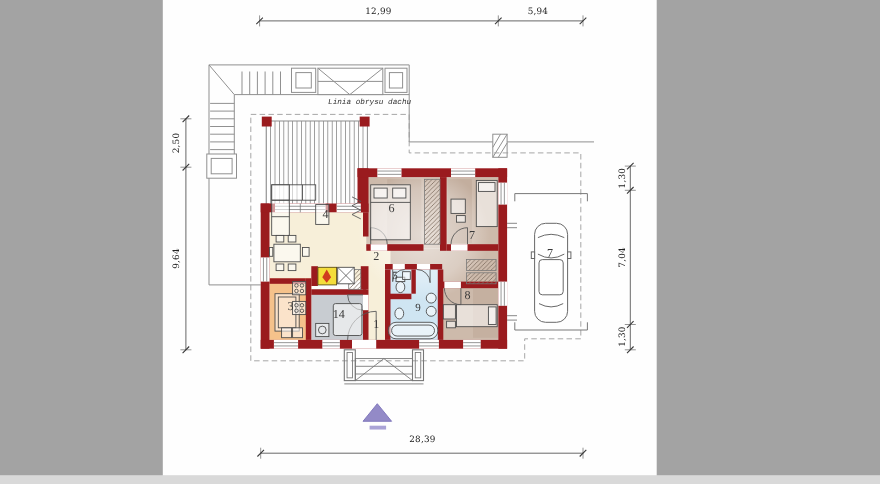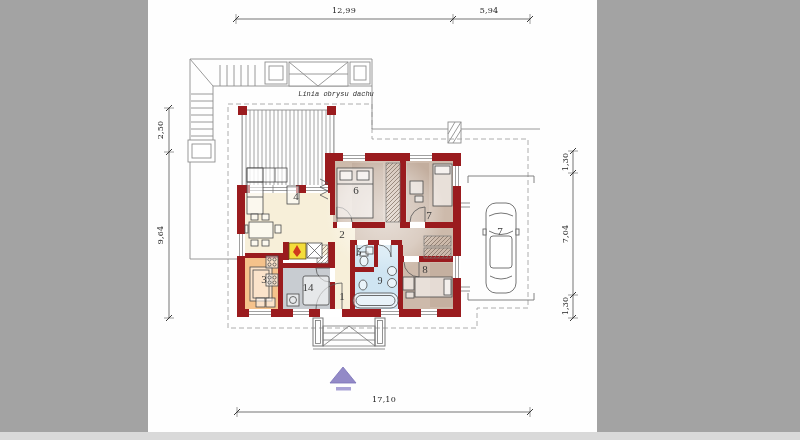--- a/index.html
+++ b/index.html
@@ -309,21 +309,21 @@
     </g>
   </svg>
 
   <span class="dim" style="left:344px;top:11px">12,99</span>
   <span class="dim" style="left:489px;top:11px">5,94</span>
   <span class="dimv" style="left:161px;top:130px">2,50</span>
   <span class="dimv" style="left:161px;top:235px">9,64</span>
   <span class="dimv" style="left:566px;top:162px">1,30</span>
   <span class="dimv" style="left:566px;top:234px">7,04</span>
   <span class="dimv" style="left:566px;top:306px">1,30</span>
-  <span class="dim" style="left:384px;top:400px">17,10</span>
+  <span class="dim" style="left:384px;top:400px">28,39</span>
   <span class="rooflbl" style="left:336px;top:94px">Linia obrysu dachu</span>
 
   <span class="lbl" style="left:342px;top:296px">1</span>
   <span class="lbl" style="left:342px;top:234px">2</span>
   <span class="lbl" style="left:264px;top:279px">3</span>
   <span class="lbl" style="left:296px;top:196px">4</span>
   <span class="lbl" style="left:359px;top:252px;font-size:10px">5</span>
   <span class="lbl" style="left:356px;top:190px">6</span>
   <span class="lbl" style="left:429px;top:215px">7</span>
   <span class="lbl" style="left:425px;top:269px">8</span>

